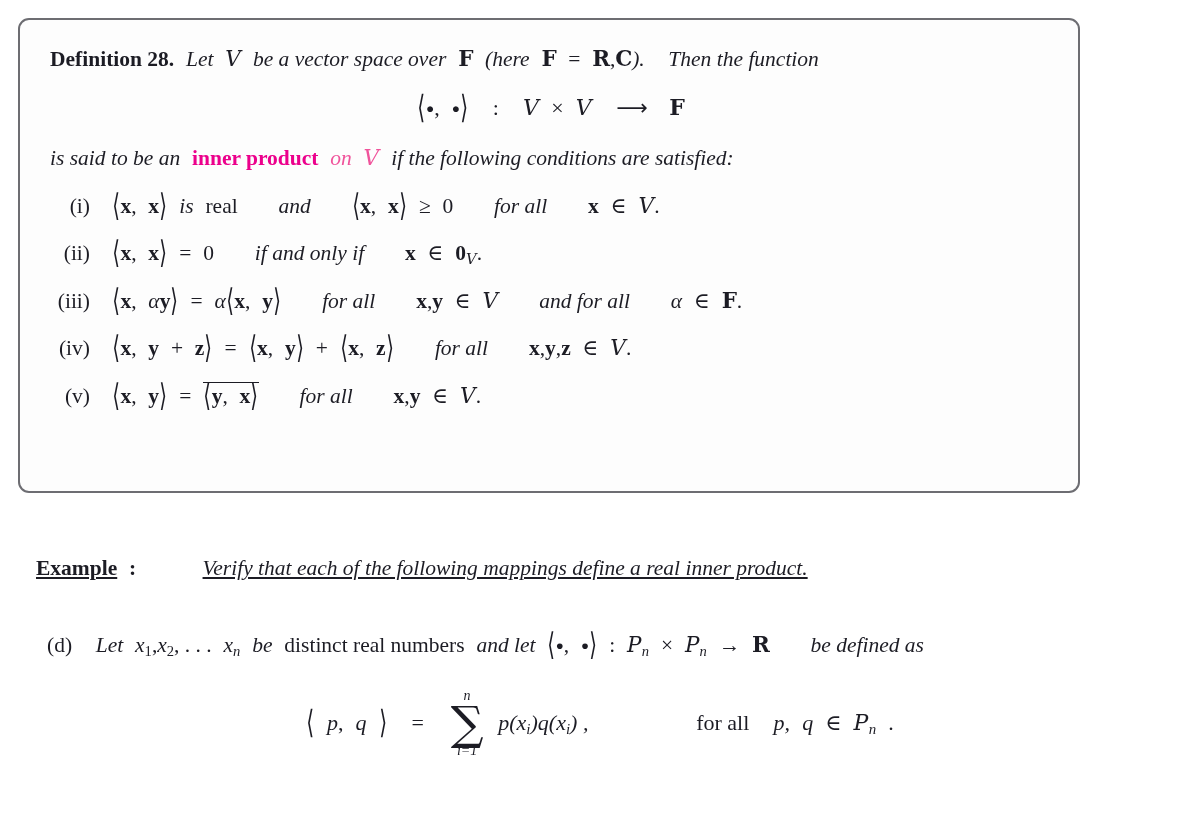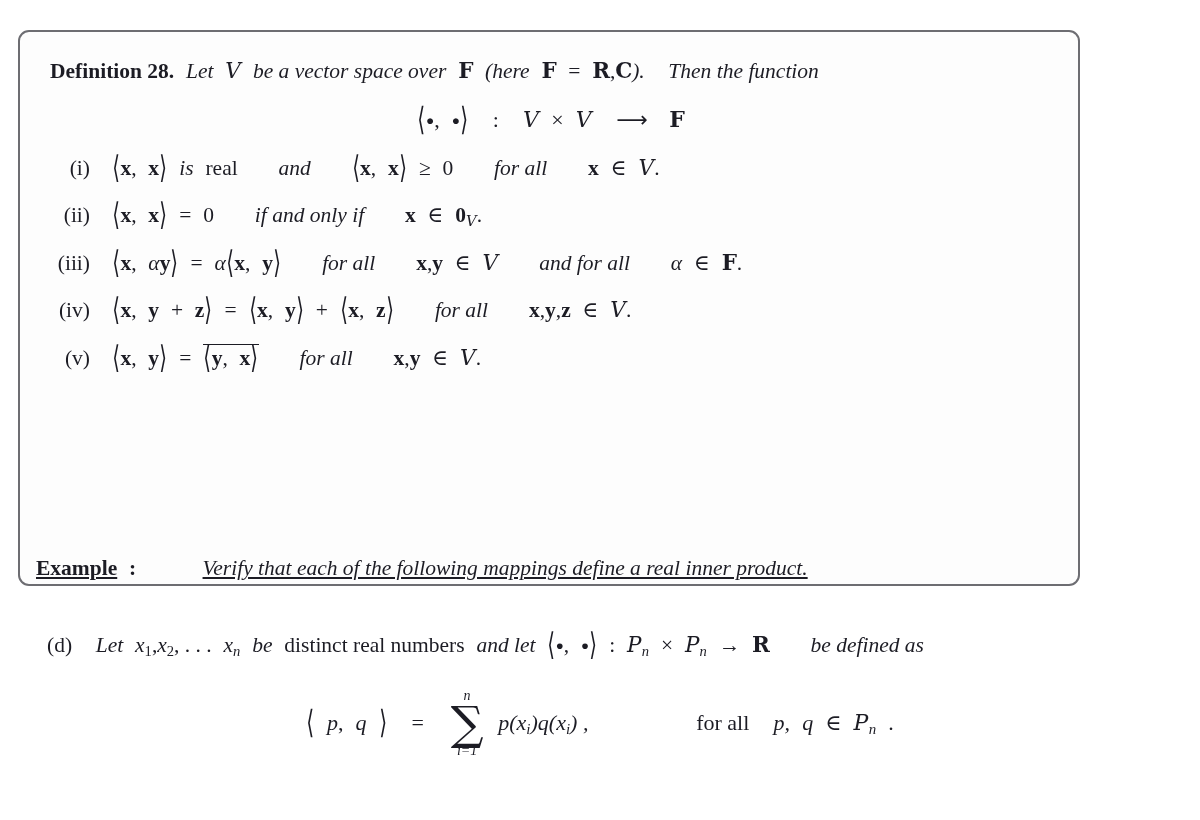--- a/index.html
+++ b/index.html
@@ -76,23 +76,23 @@
   .longarrow {
     font-family: "DejaVu Sans", sans-serif;
     font-weight: 300;
     letter-spacing: -0.12em;
   }
 
   
   .def-box {
     position: absolute;
     left: 18px;
-    top: 30px;
+    top: 18px;
     width: 1062px;
-    height: 556px;
+    height: 475px;
     border: 2.2px solid #6d6d72;
     border-radius: 11px;
     background: #fdfdfd;
     box-sizing: border-box;
   }
   .def-inner {
     padding: 20px 26px 0 30px;
   }
 
   .def-head {
@@ -216,20 +216,23 @@
   <div class="def-inner">
 
     <div class="def-head">
       <span class="def-title">Definition 28.</span><span class="sp"></span><span class="it">Let</span><span class="sp"></span><span class="cal">V</span><span class="sp"></span><span class="it">be a vector space over</span><span class="sp"></span><span class="bb">F</span><span class="sp"></span><span class="it">(here</span><span class="sp"></span><span class="bb">F</span><span class="sp"></span><span class="mo">=</span><span class="sp"></span><span class="bb">R</span><span>,</span><span class="bb">C</span><span class="it">).</span><span class="sp2"></span><span class="it">Then the function</span>
     </div>
 
     <div class="display-eq">
       <span class="angle">⟨</span><span class="bullet">●</span><span>,</span><span class="sp"></span><span class="bullet">●</span><span class="angle">⟩</span><span class="sp2"></span><span class="mo">:</span><span class="sp2"></span><span class="cal">V</span><span class="sp"></span><span class="mo">×</span><span class="sp"></span><span class="cal">V</span><span class="sp2"></span><span class="longarrow">⟶</span><span class="sp2"></span><span class="bb">F</span>
     </div>
 
+    <div class="said-line">
+      <span class="it">is said to be an</span><span class="sp"></span><span class="kw-strong">inner product</span><span class="sp"></span><span class="kw-soft">on</span><span class="sp"></span><span class="cal kw-cal">V</span><span class="sp"></span><span class="it">if the following conditions are satisfied:</span>
+    </div>
 
     <div class="axioms">
 
       <div class="axiom">
         <span class="ax-num">(i)</span>
         <span class="ax-body">
           <span class="angle">⟨</span><span class="bf">x</span><span>,</span><span class="sp"></span><span class="bf">x</span><span class="angle">⟩</span><span class="sp"></span><span class="it">is</span><span class="sp"></span><span class="up">real</span><span class="sp3"></span><span class="it">and</span><span class="sp3"></span><span class="angle">⟨</span><span class="bf">x</span><span>,</span><span class="sp"></span><span class="bf">x</span><span class="angle">⟩</span><span class="sp"></span><span class="mo">≥</span><span class="sp"></span><span class="mo">0</span><span class="sp3"></span><span class="it">for all</span><span class="sp3"></span><span class="bf">x</span><span class="sp"></span><span class="mo">∈</span><span class="sp"></span><span class="cal">V</span><span>.</span>
         </span>
       </div>
 

